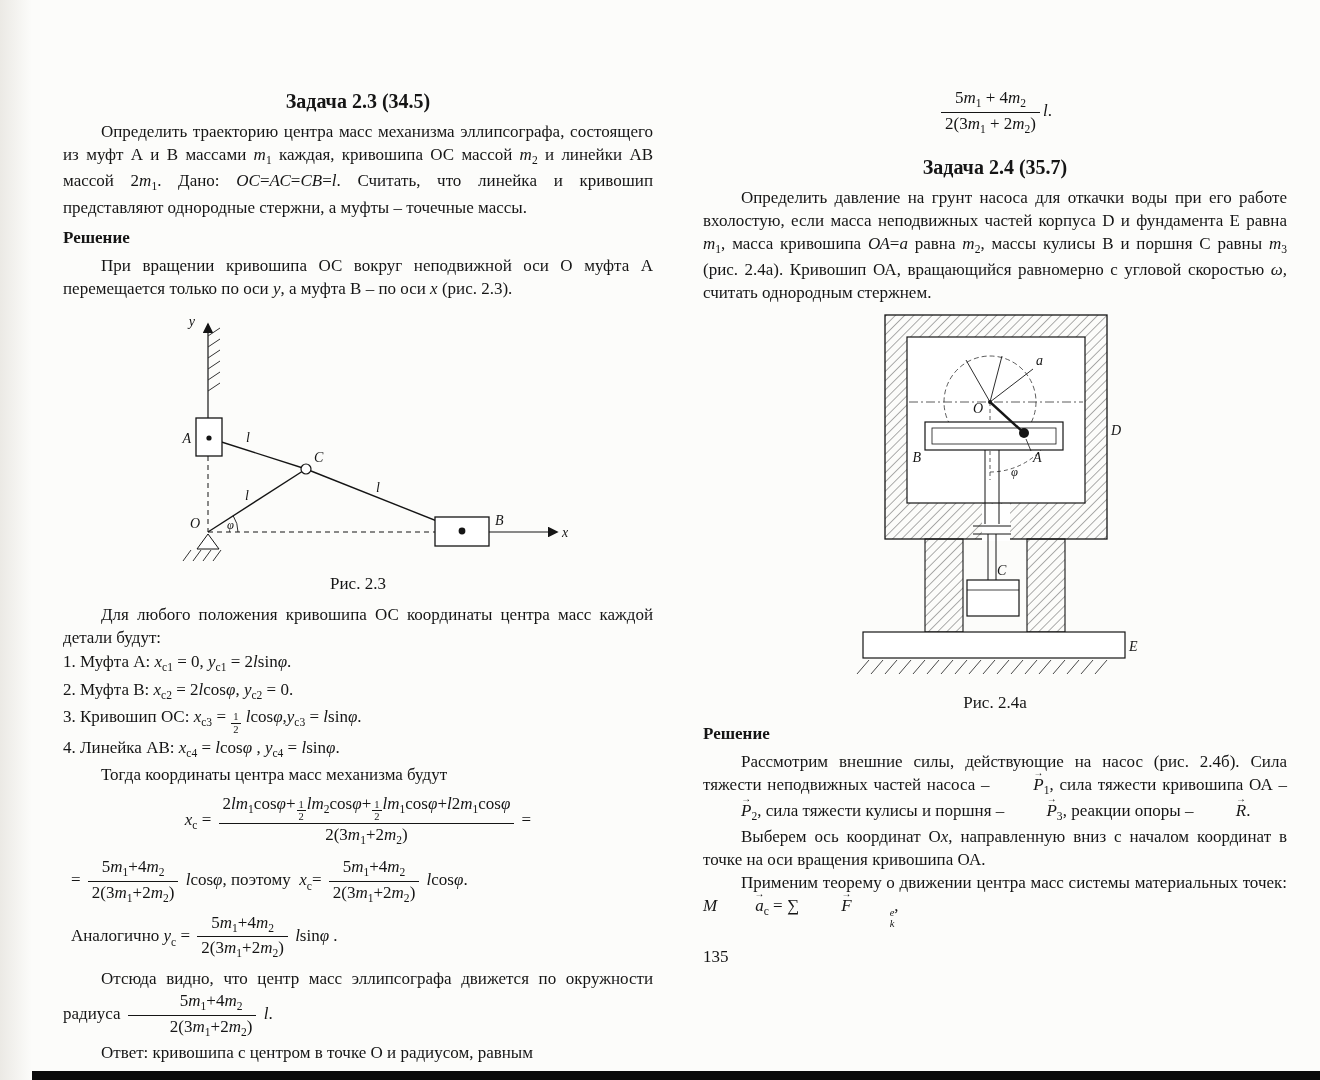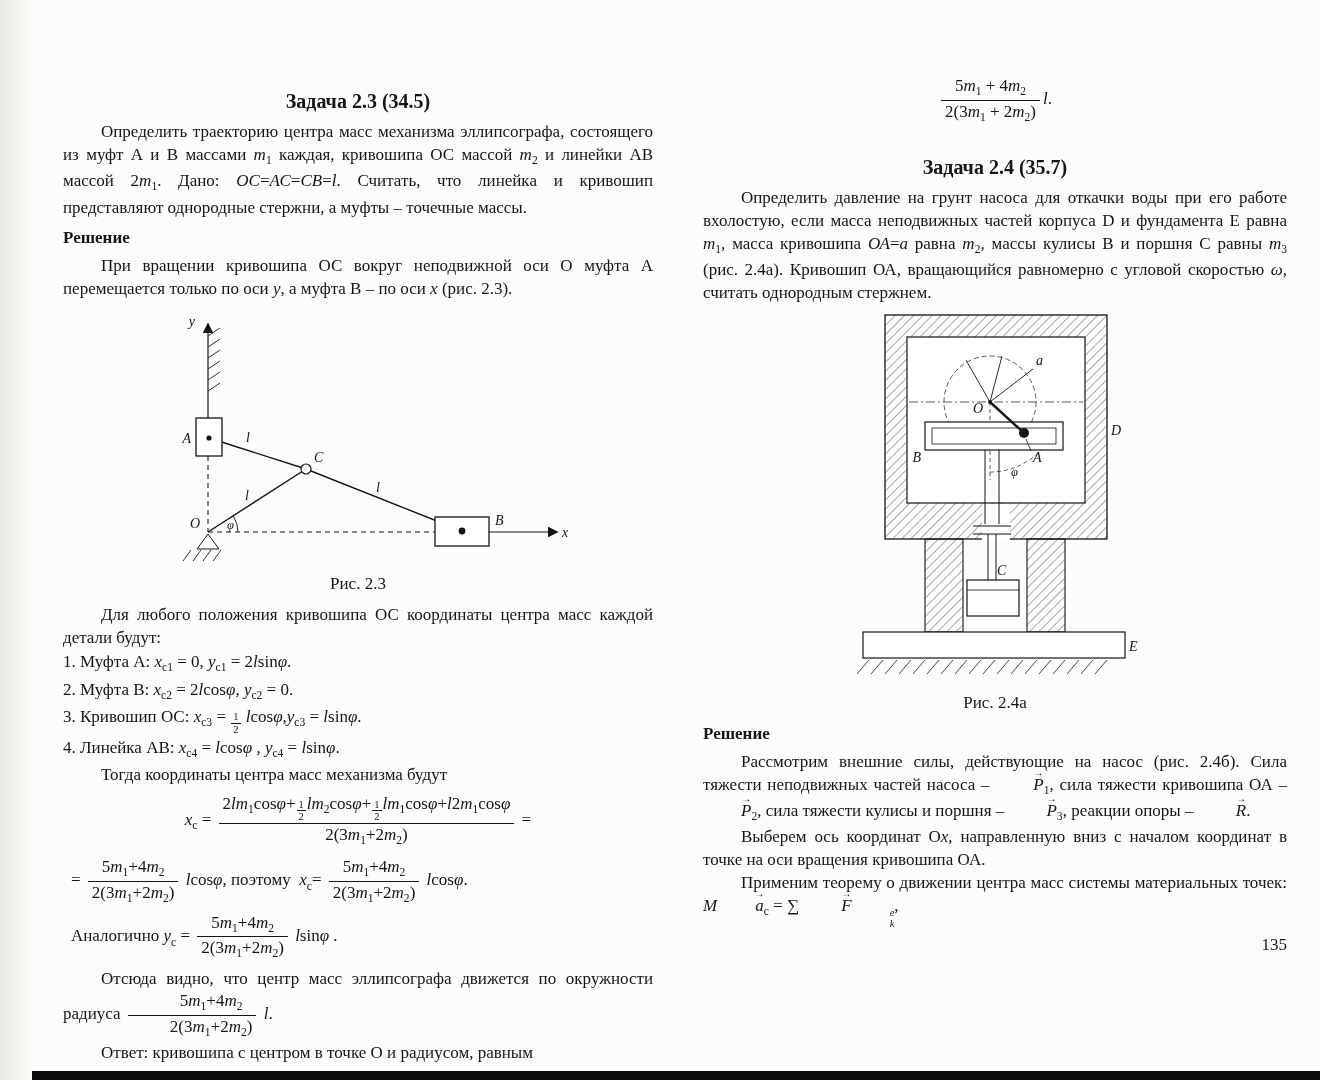--- a/index.html
+++ b/index.html
@@ -7,33 +7,33 @@
   body {
     width: 1320px; height: 1080px;
     background: #fcfcfa;
     font-family: "Liberation Serif", "DejaVu Serif", serif;
     color: #151515;
     position: relative;
     overflow: hidden;
   }
   .page { position: absolute; font-size: 17px; line-height: 1.36; }
   .page-left  { left: 63px;  top: 88px; width: 590px; }
-  .page-right { left: 703px; top: 68px; width: 584px; }
+  .page-right { left: 703px; top: 80px; width: 584px; }
 
   .ptitle { text-align: center; font-weight: bold; margin: 0 0 5px 0; font-size: 20px; }
   .heading { text-align: left; margin: 7px 0 5px 0; font-weight: bold; }
   p.body { margin: 0; text-align: justify; text-indent: 38px; }
   .items { }
   .items > div { margin: 1px 0; }
   .cont { margin-left: 38px; }
   .formula { text-align: center; margin: 7px 0; }
   .fline { text-align: left; margin: 5px 8px; }
   .fig { text-align: center; margin: 6px 0 4px 0; }
   .figcap { text-align: center; margin: 2px 0 8px 0; }
-  .pagenum { text-align: right; margin-top: 4px; }
+  .pagenum { text-align: left; margin-top: 16px; }
 
   .frac { display: inline-flex; flex-direction: column; text-align: center;
           vertical-align: middle; margin: 0 3px; }
   .frac > span { display: block; padding: 0 4px; line-height: 1.25; }
   .frac > span:first-child { border-bottom: 1px solid #151515; }
   .fr-sm { font-size: 0.62em; margin: 0 1px; vertical-align: 0.15em; }
   .fr-sm > span { padding: 0 2px; line-height: 1.1; }
 
   sub { font-size: 0.68em; }
 
@@ -172,21 +172,21 @@
       </span> <i>l</i>.</p>
   <p class="body">Ответ: кривошипа с центром в точке О и радиусом, равным</p>
   <div class="pagenum">134</div>
 </div>
 
 <div class="page page-right">
   <div class="formula"><span class="frac">
         <span>5<i>m</i><sub>1</sub> + 4<i>m</i><sub>2</sub></span>
         <span>2(3<i>m</i><sub>1</sub> + 2<i>m</i><sub>2</sub>)</span>
       </span><i>l</i>.</div>
-  <div class="ptitle" style="margin-top:28px;">Задача 2.4 (35.7)</div>
+  <div class="ptitle" style="margin-top:16px;">Задача 2.4 (35.7)</div>
   <p class="body">Определить давление на грунт насоса для откачки воды при его работе вхолостую, если масса неподвижных частей корпуса D и фундамента Е равна <i>m</i><sub>1</sub>, масса кривошипа <i>ОА</i>=<i>а</i> равна <i>m</i><sub>2</sub>, массы кулисы В и поршня С равны <i>m</i><sub>3</sub> (рис. 2.4а). Кривошип ОА, вращающийся равномерно с угловой скоростью <i>ω,</i> считать однородным стержнем.</p>
 
   <div class="fig">
     <svg width="300" height="372" viewBox="0 0 300 372">
       <defs>
         <pattern id="hatch" width="6.5" height="6.5" patternUnits="userSpaceOnUse" patternTransform="rotate(45)">
           <line x1="0" y1="0" x2="0" y2="6.5" stroke="#4a4a4a" stroke-width="0.9"></line>
         </pattern>
       </defs>
 

